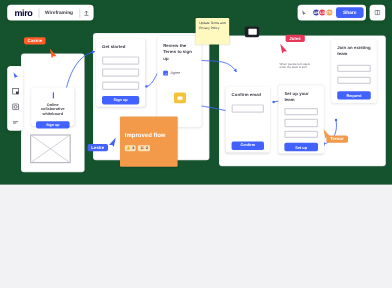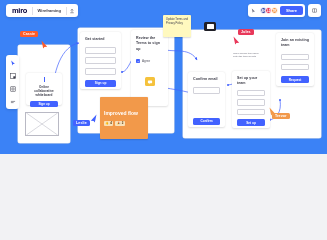--- a/index.html
+++ b/index.html
@@ -2,21 +2,21 @@
 <html><head>
 <meta charset="utf-8">
 <style>
   * { box-sizing: border-box; margin: 0; padding: 0; }
   html, body {
     width: 327px; height: 154px;
     overflow: hidden;
     font-family: "Liberation Sans", sans-serif;
     background: #f2f2f4;
   }
-  #app { position: relative; width: 327px; height: 154px; background: #3b82f6; }
+  #app { position: relative; width: 327px; height: 154px; background: #14532d; }
 
   
   #canvas { position: absolute; inset: 0; }
 
   .frame {
     position: absolute; background: #ffffff; border-radius: 2px;
     box-shadow: 0 0 0 0.5px #e3e3e6;
   }
 
   .card {

